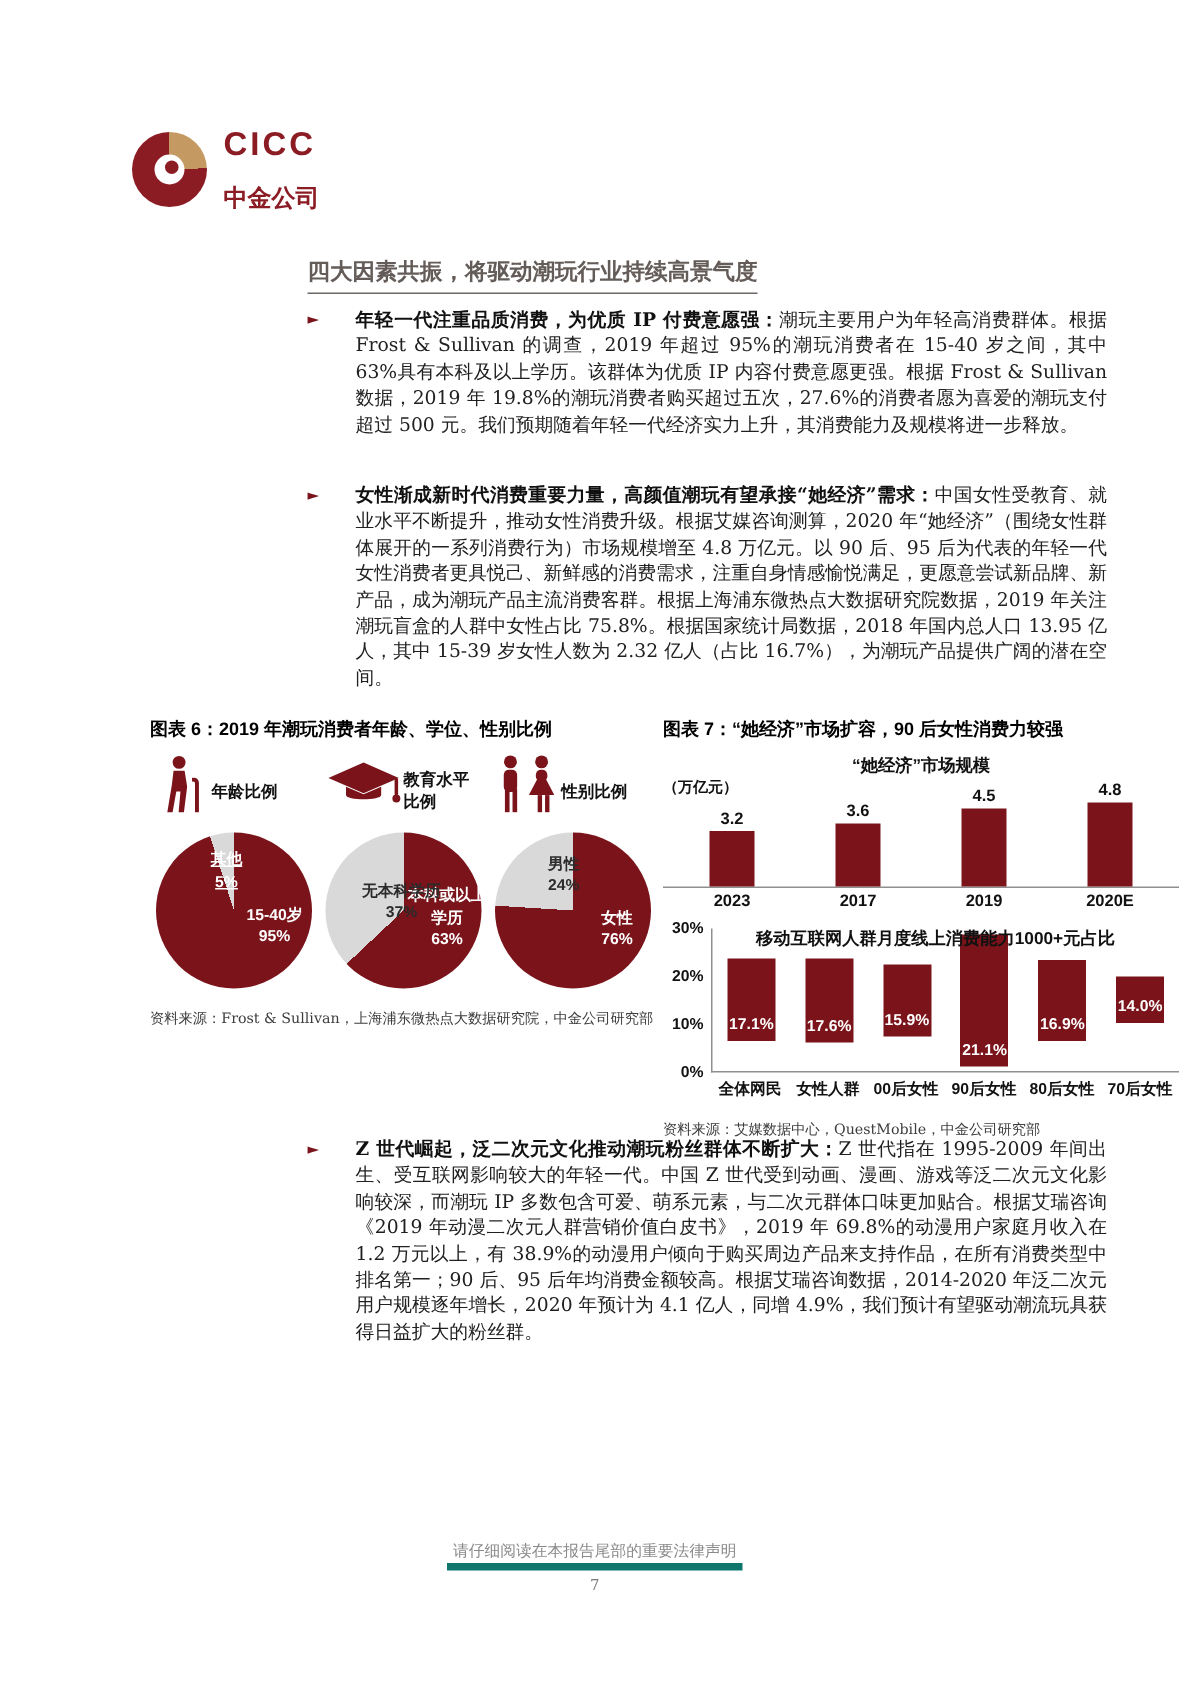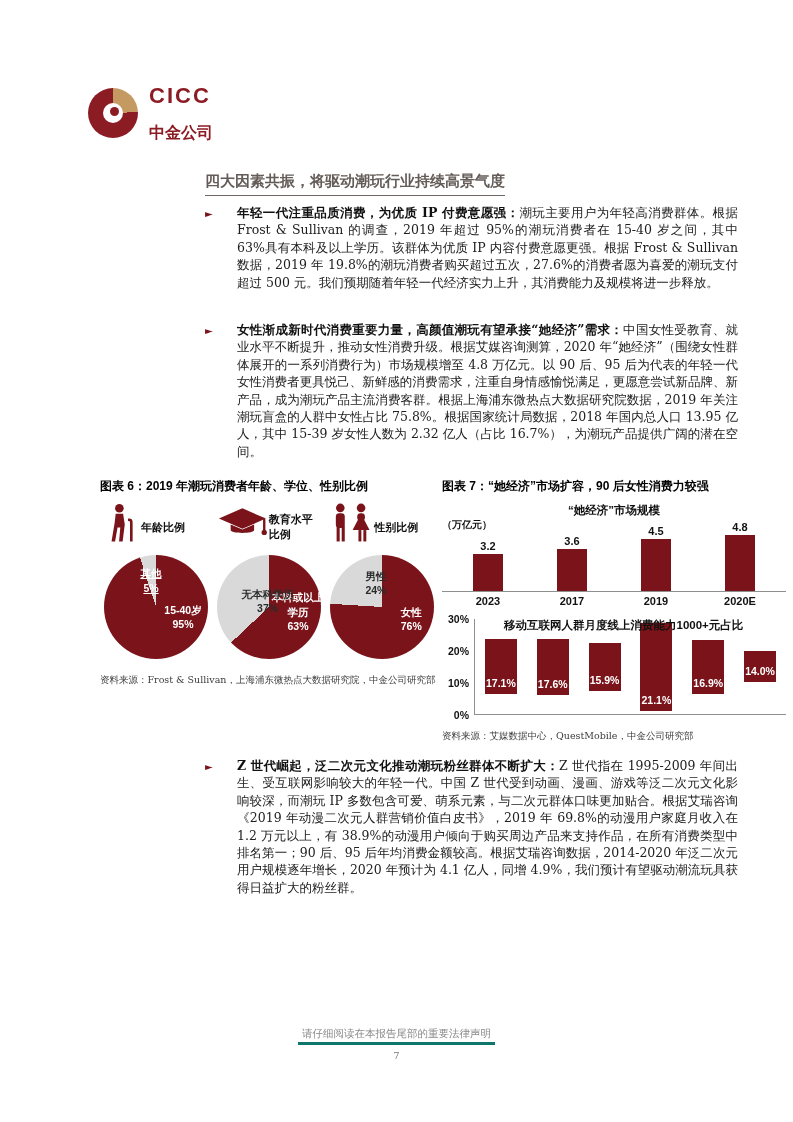--- a/index.html
+++ b/index.html
@@ -69,21 +69,21 @@
   .c2title{position:absolute;top:-1px;left:30px;font-size:11.5px;font-weight:bold;color:#111;white-space:nowrap;z-index:2;}
   .plot2{height:96px;display:flex;justify-content:space-around;align-items:center;
     border-left:1.5px solid #8f8f8f;border-bottom:1.5px solid #8f8f8f;}
   .bar2{width:32px;background:var(--maroon);position:relative;}
   .inlbl{position:absolute;bottom:5px;left:50%;transform:translateX(-50%);color:#fff;font-size:10.5px;font-weight:bold;white-space:nowrap;}
   .xrow2{display:flex;justify-content:space-around;margin-top:4px;}
   .x2{flex:1;text-align:center;font-size:10.5px;font-weight:bold;color:#111;}
 
   
   .footer{position:absolute;left:0;right:0;top:1022px;text-align:center;font-family:"DejaVu Serif","Liberation Serif",serif;}
-  .disc{display:inline-block;font-size:10.5px;color:#8a8a8a;border-bottom:3px solid #0f766e;padding:0 4px 1px;}
+  .disc{display:inline-block;font-size:10.5px;color:#8a8a8a;border-bottom:5px solid #0f766e;padding:0 4px 1px;}
   .pageno{font-size:10px;color:#7a7a7a;margin-top:5px;}
 </style>
 </head>
 <body>
 
 <div class="page">
 
   <div class="logo">
     <div class="logo-mark"></div>
     <div class="logo-text">
@@ -228,20 +228,28 @@
             <div class="bar2" style="height: 88px;">
               <span class="inlbl">21.1%</span>
             </div>
             <div class="bar2" style="height: 54px;">
               <span class="inlbl">16.9%</span>
             </div>
             <div class="bar2" style="height: 31px;">
               <span class="inlbl">14.0%</span>
             </div>
           </div>
+        <div class="xrow2" id="xlabels2">
+            <div class="x2">全体网民</div>
+            <div class="x2">女性人群</div>
+            <div class="x2">00后女性</div>
+            <div class="x2">90后女性</div>
+            <div class="x2">80后女性</div>
+            <div class="x2">70后女性</div>
+          </div>
       </div>
     </div>
 
     <div class="src">资料来源：艾媒数据中心，QuestMobile，中金公司研究部</div>
   </section>
 
   <div class="bullet" style="top:757px">
     <span class="arr">►</span>
     <p class="btext"><b>Z 世代崛起，泛二次元文化推动潮玩粉丝群体不断扩大：</b><span>Z 世代指在 1995-2009 年间出生、受互联网影响较大的年轻一代。中国 Z 世代受到动画、漫画、游戏等泛二次元文化影响较深，而潮玩 IP 多数包含可爱、萌系元素，与二次元群体口味更加贴合。根据艾瑞咨询《2019 年动漫二次元人群营销价值白皮书》，2019 年 69.8%的动漫用户家庭月收入在 1.2 万元以上，有 38.9%的动漫用户倾向于购买周边产品来支持作品，在所有消费类型中排名第一；90 后、95 后年均消费金额较高。根据艾瑞咨询数据，2014-2020 年泛二次元用户规模逐年增长，2020 年预计为 4.1 亿人，同增 4.9%，我们预计有望驱动潮流玩具获得日益扩大的粉丝群。</span></p>
   </div>

